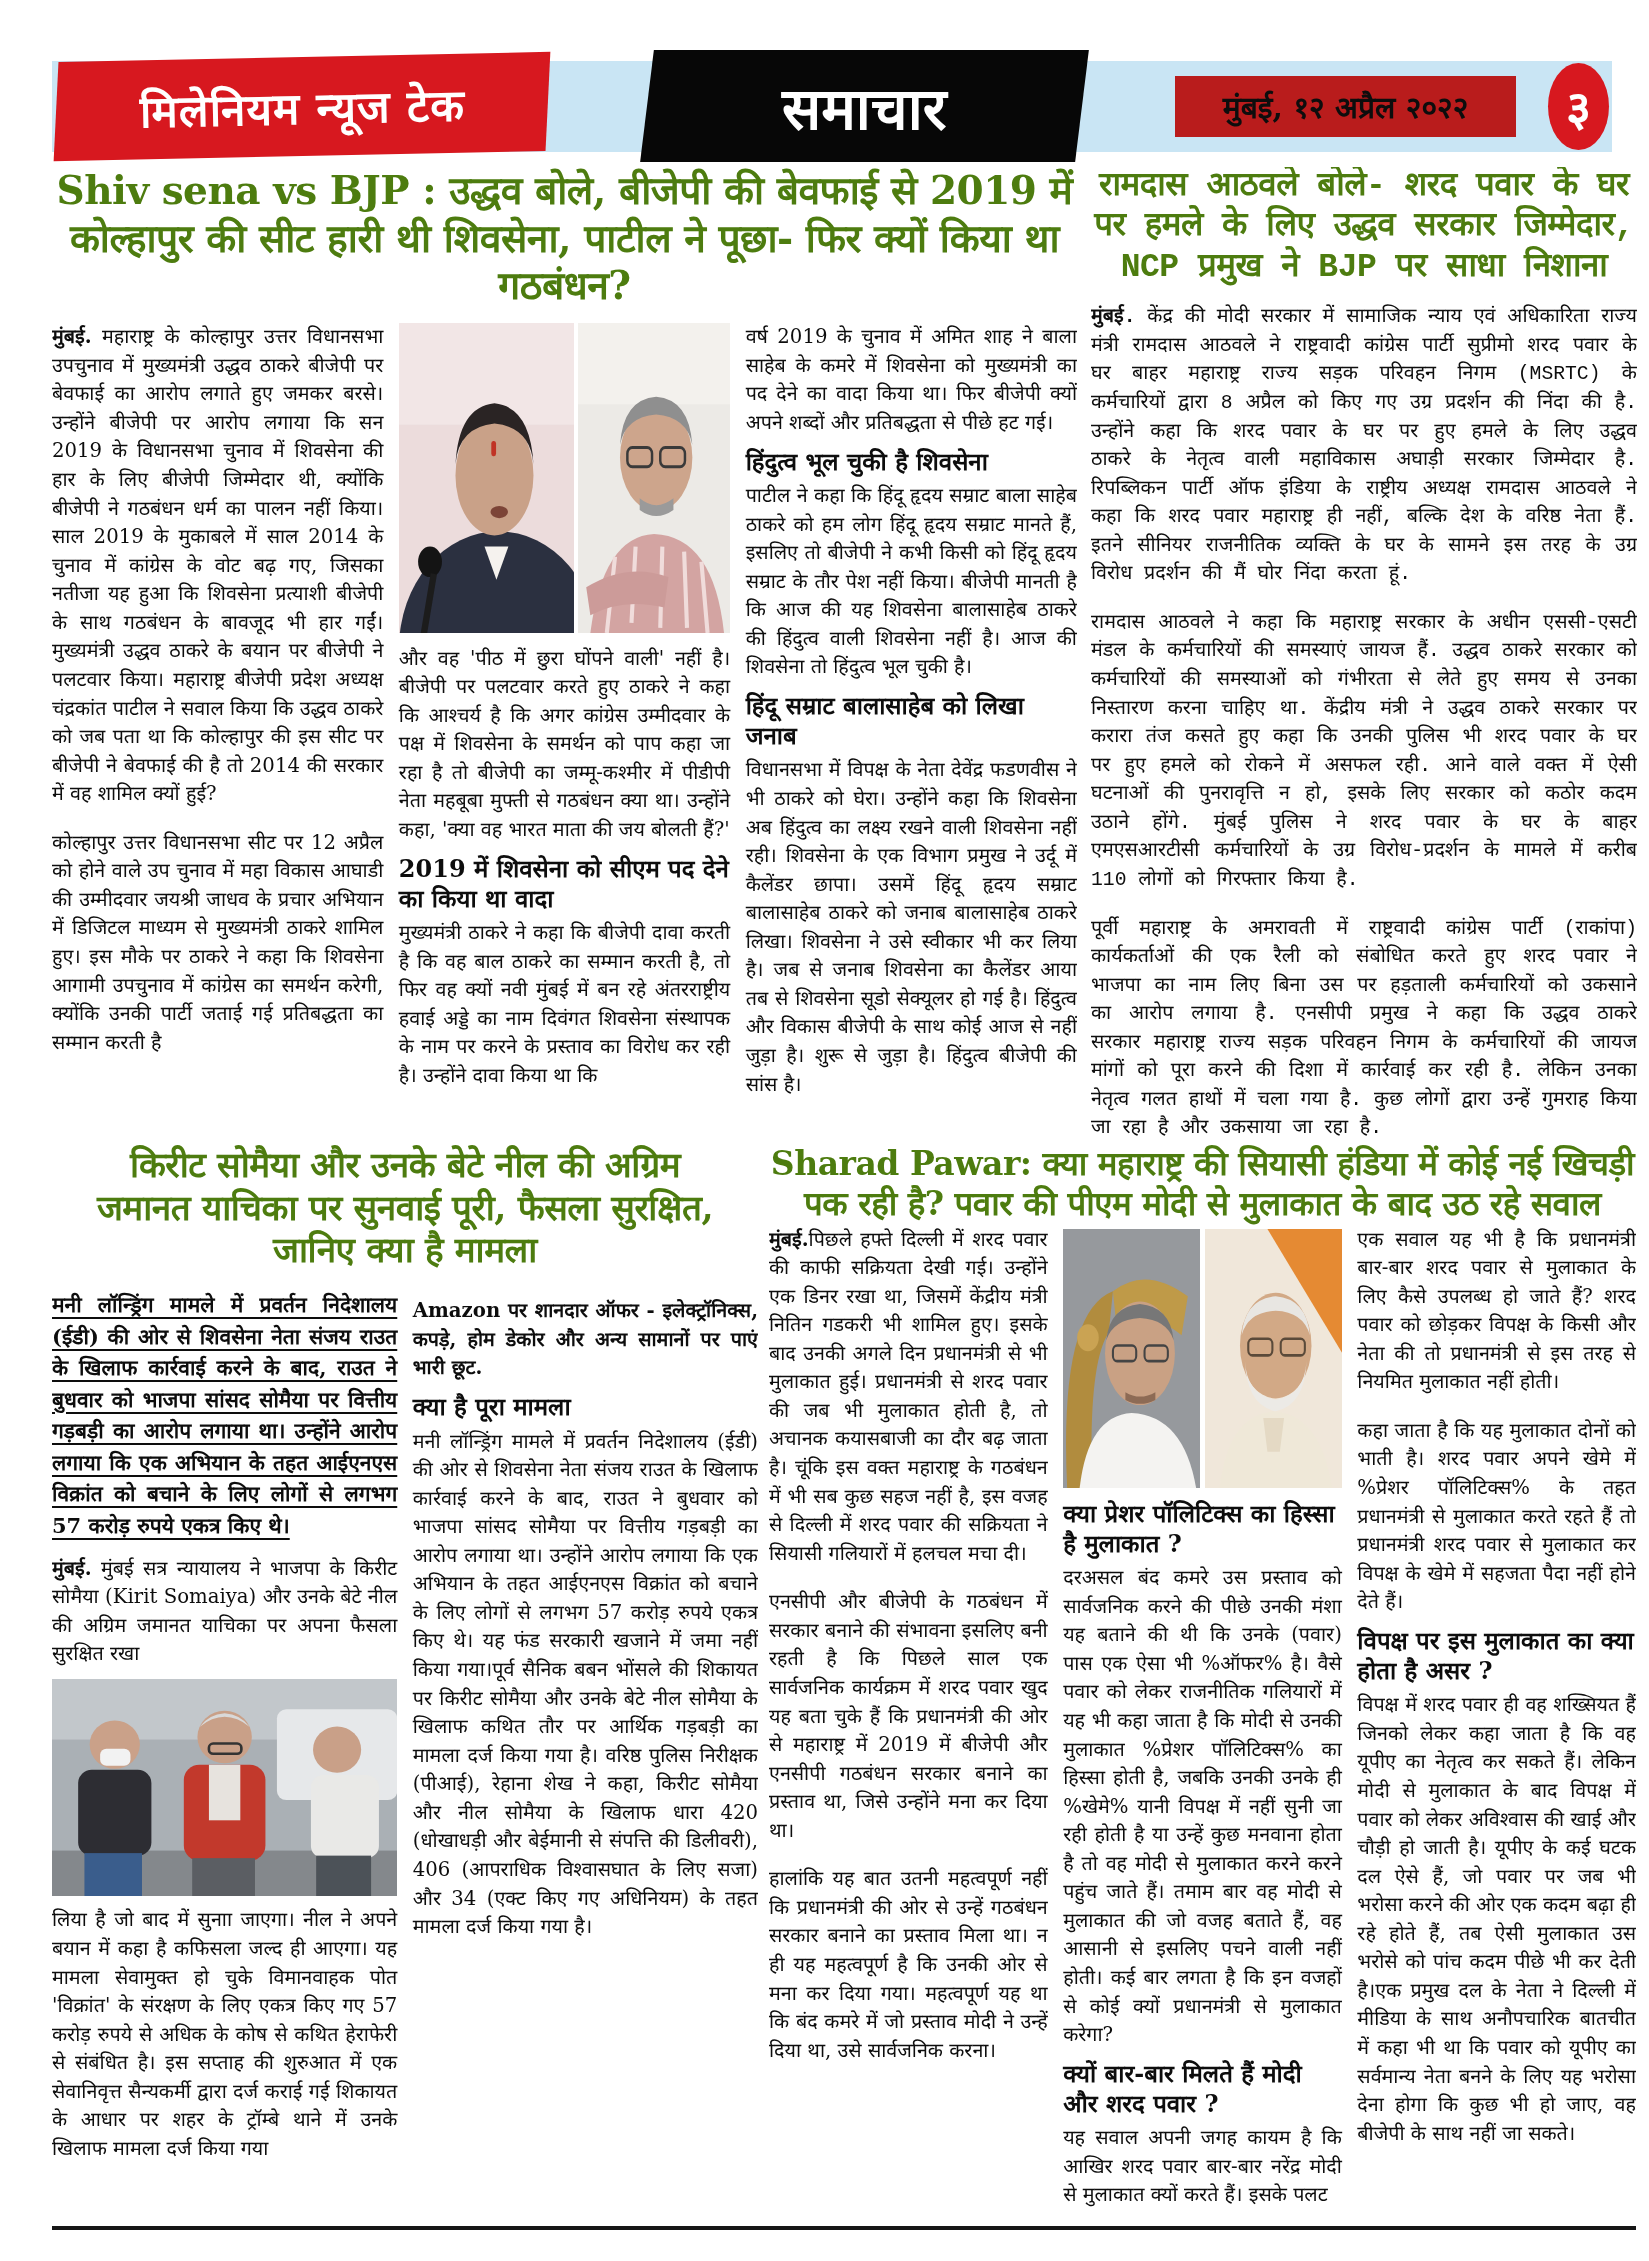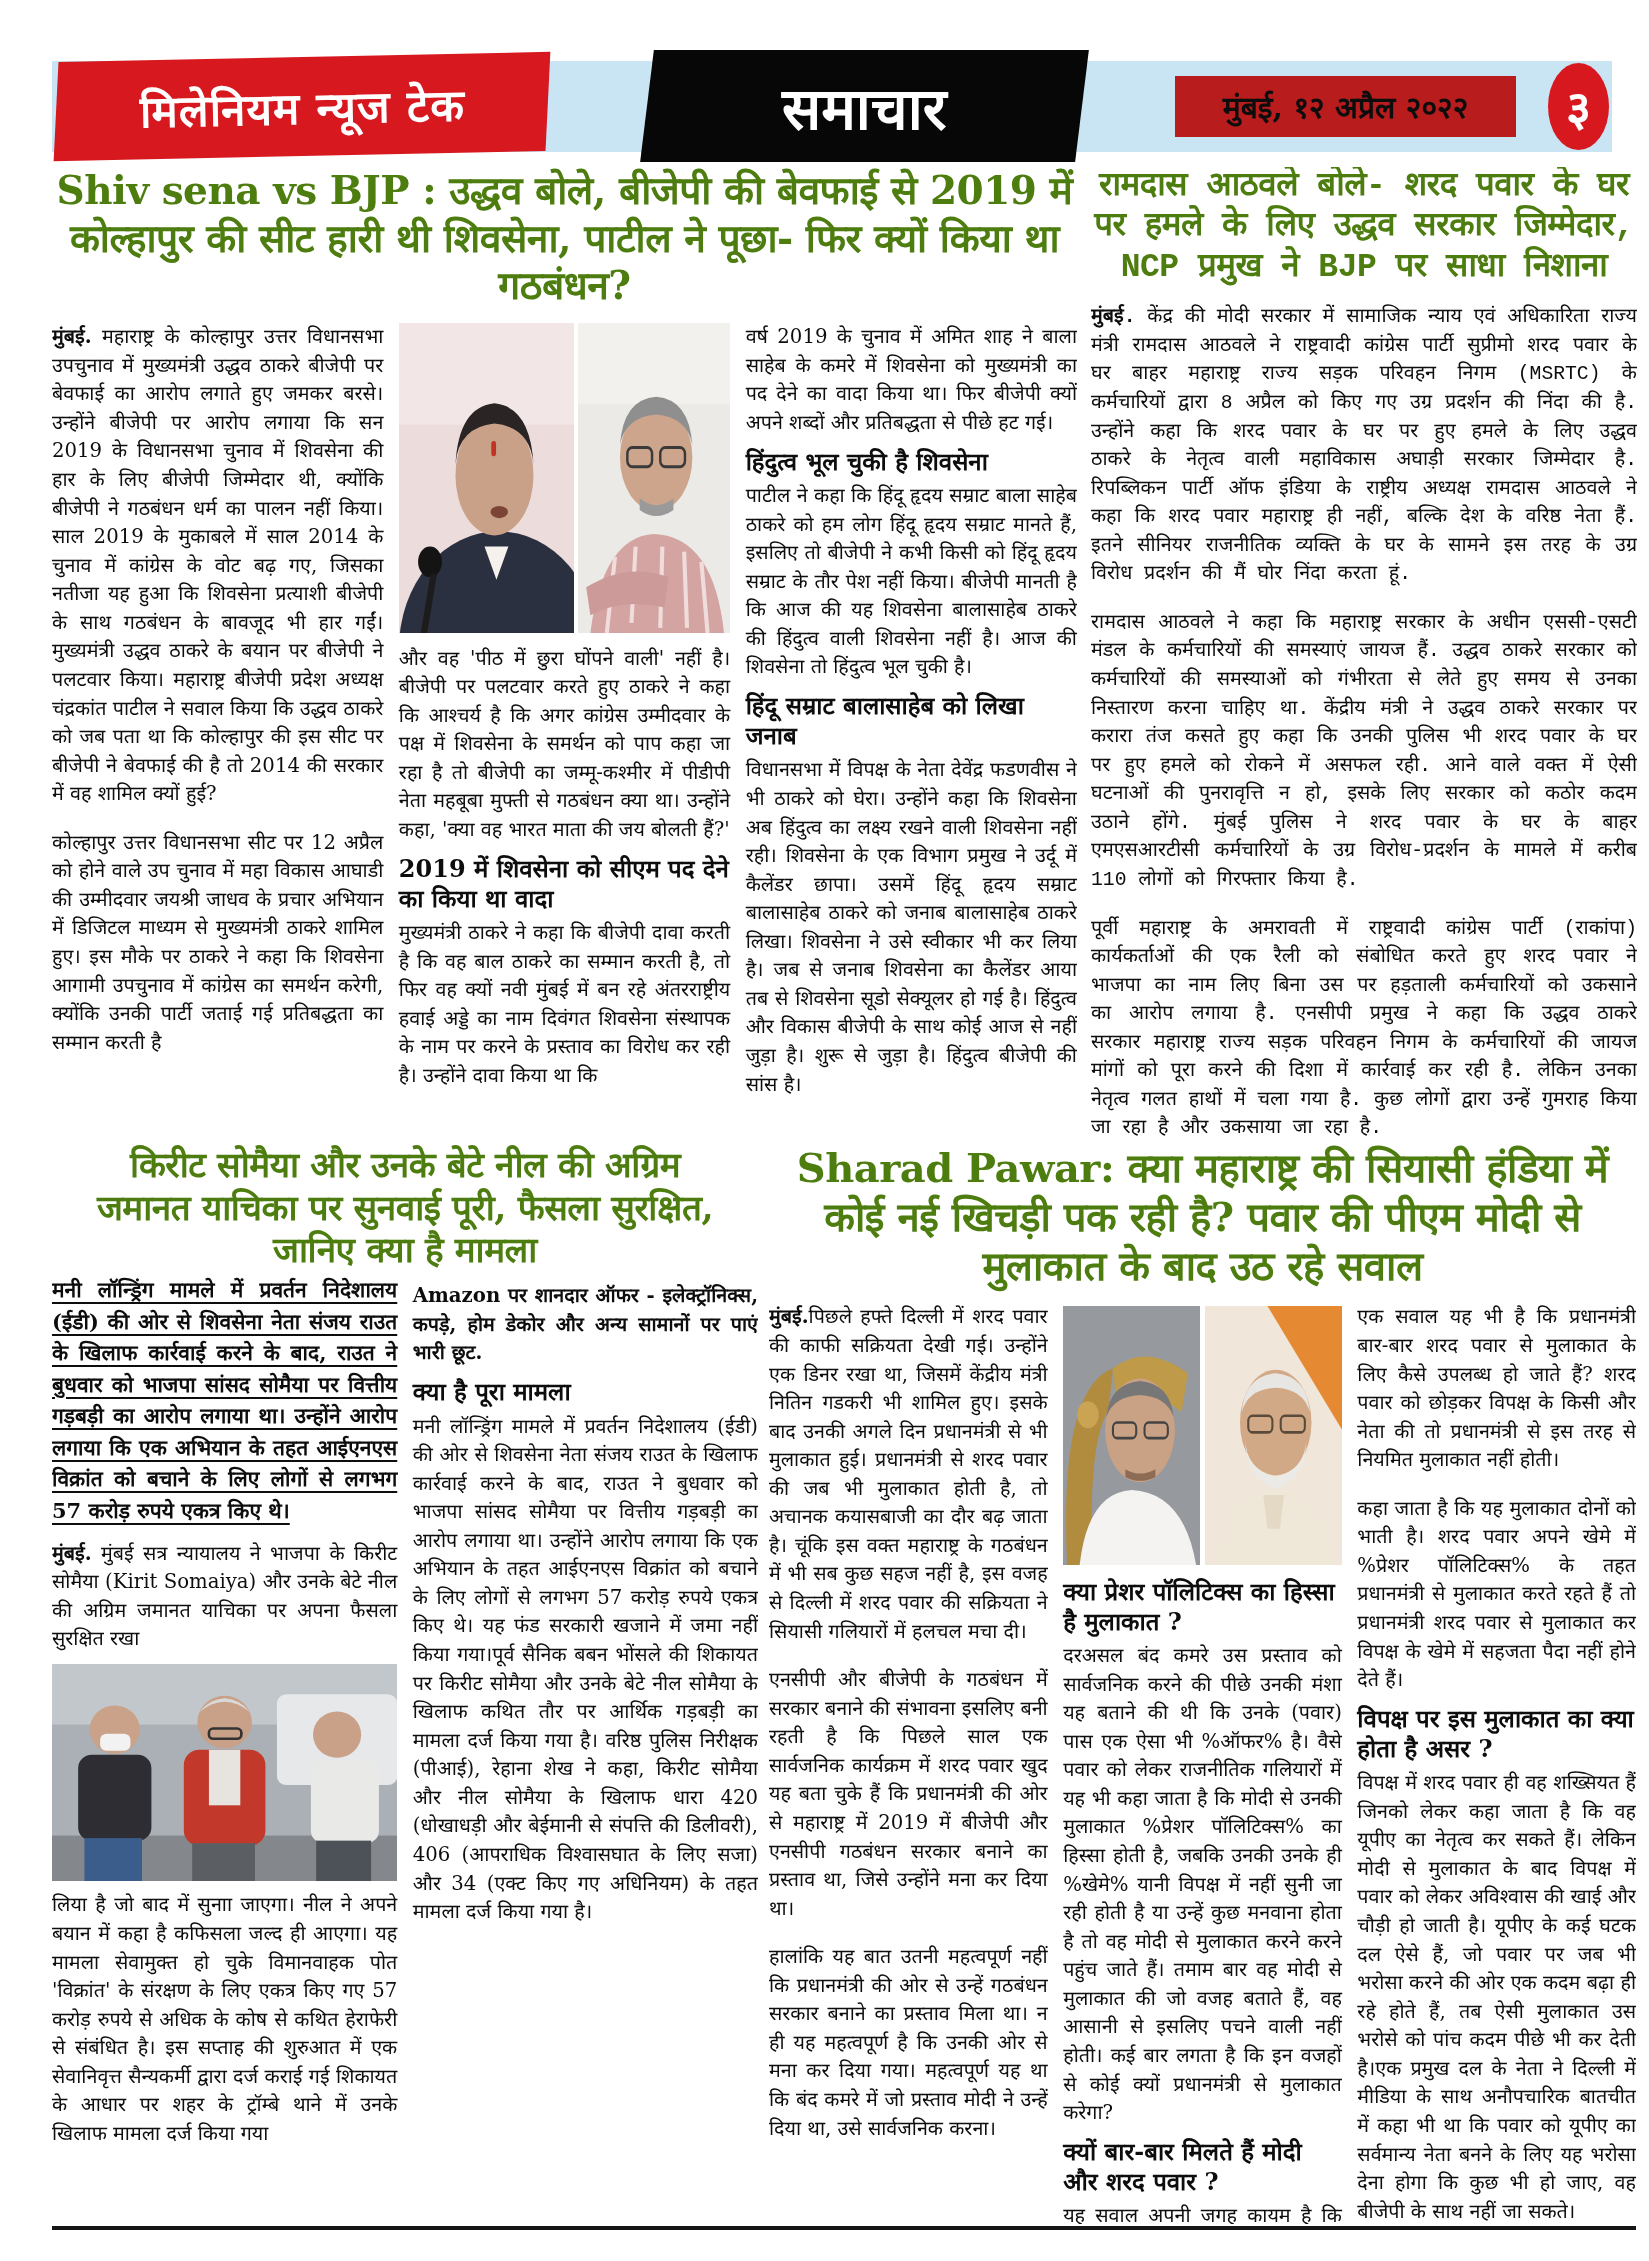--- a/index.html
+++ b/index.html
@@ -24,23 +24,23 @@
     border-radius:50%; display:flex; align-items:center; justify-content:center; }
   .badge span { color:#fff; font-size:48px; font-weight:bold; }
   
   .art { position:absolute; overflow:hidden; }
   .art h1 { text-align:center; font-weight:800; line-height:1.22; letter-spacing:-0.5px; color:#4d7c0f; }
   #art-shivsena { left:52px; top:167px; width:1025px; height:977px; }
   #art-shivsena h1 { font-size:39px; margin-bottom:13.5px; }
   #art-athawale { left:1091px; top:167px; width:546px; height:977px;font-family:Liberation Mono, monospace; }
   #art-athawale h1 { font-size:33px; margin-bottom:15.5px; }
   #art-somaiya { left:52px; top:1144px; width:706px; height:1080px; }
-  #art-somaiya h1 { font-size:35px; margin-bottom:2px; padding:0 36px; }
+  #art-somaiya h1 { font-size:35px; margin-bottom:17px; padding:0 36px; }
   #art-pawar { left:769px; top:1144px; width:867px; height:1080px; }
-  #art-pawar h1 { font-size:40px; margin-bottom:13px; }
+  #art-pawar h1 { font-size:33px; margin-bottom:1px; }
   .cols { display:flex; gap:15.5px; }
   .col { flex:1 1 0; min-width:0; }
   p.body { font-size:19.7px; line-height:1.45; text-align:justify; }
   p.body + p.body { margin-top:20px; }
   .dl { font-weight:bold; }
   h3.sub { font-size:24px; font-weight:800; line-height:1.25; margin:9.3px 0 5.2px 0; }
   .lead { font-size:21px; font-weight:bold; line-height:1.5; text-align:justify;
     text-decoration:underline; text-decoration-thickness:1.6px; text-underline-offset:5.2px; margin-bottom:13.5px; }
   .ad { font-weight:bold; margin-top:8.3px; }
   .photo-row { display:flex; gap:4.1px; margin-bottom:11.4px; }

